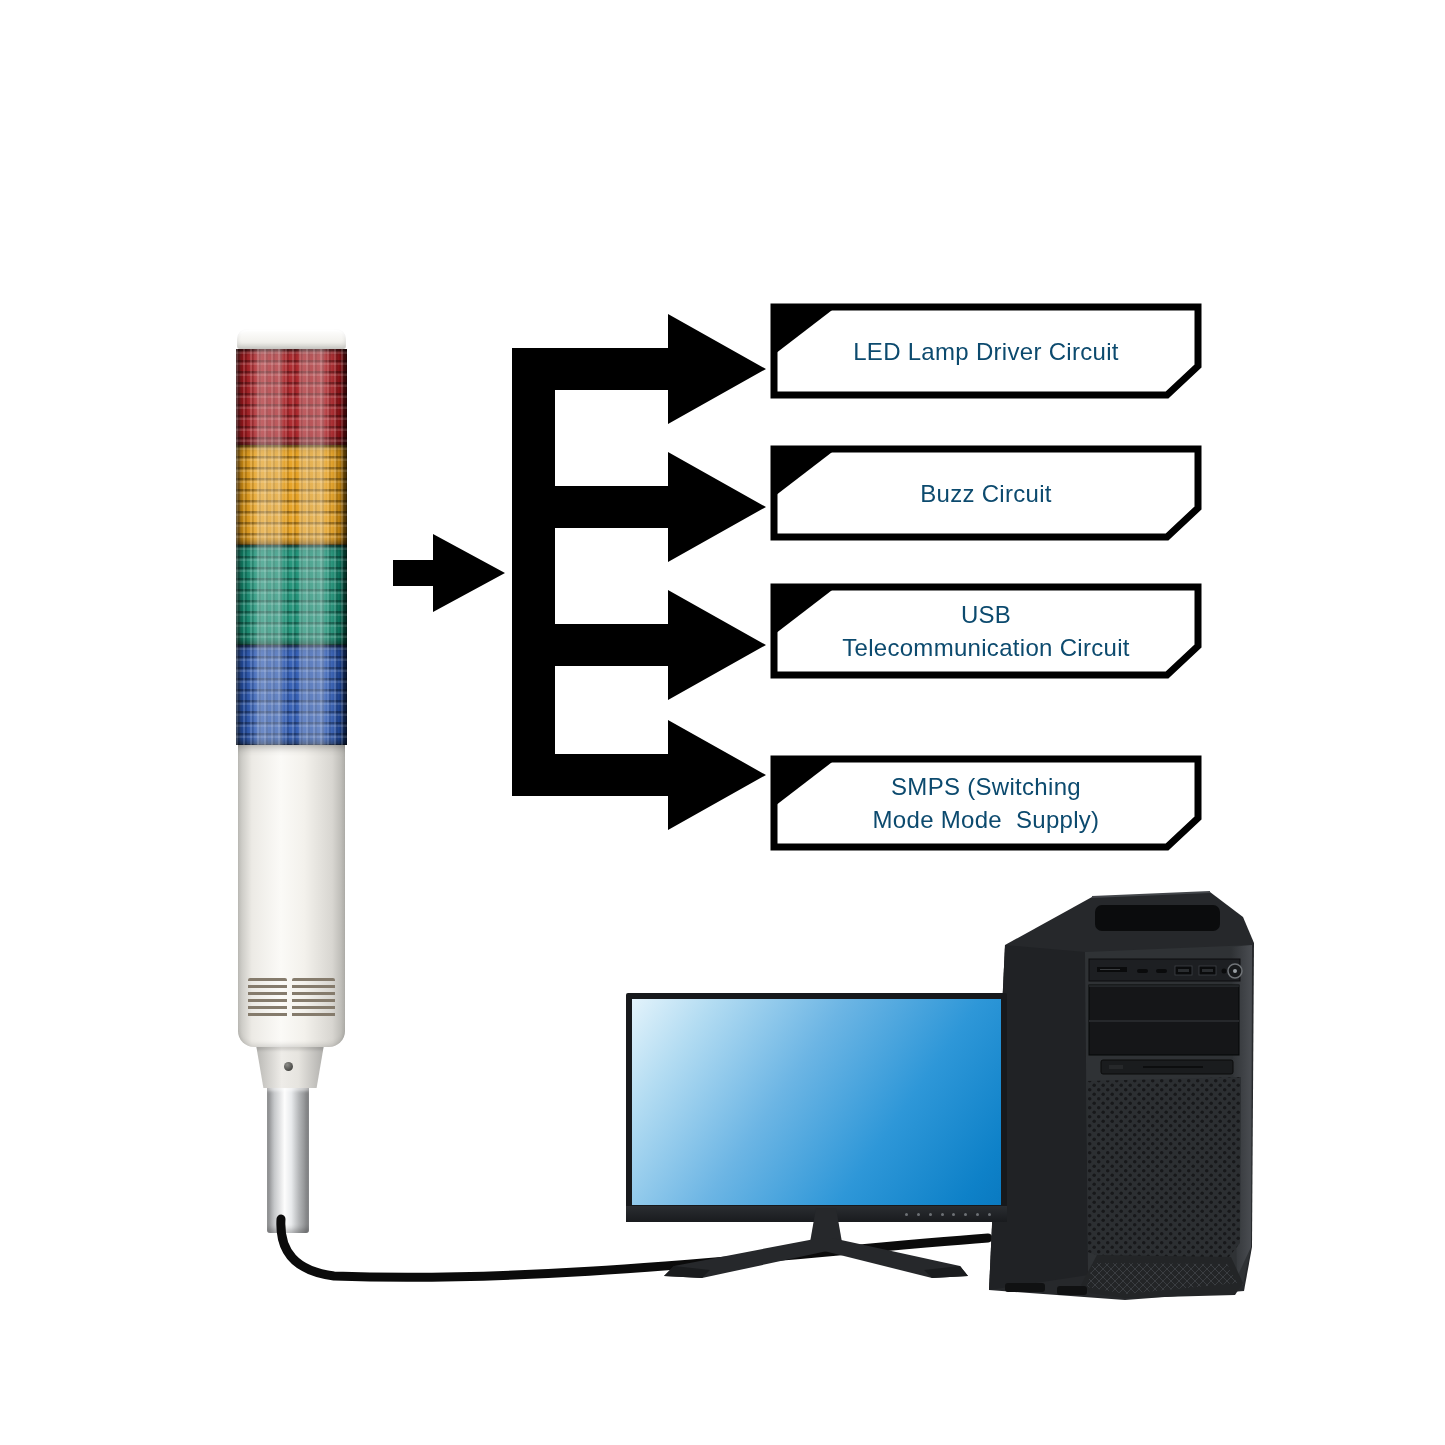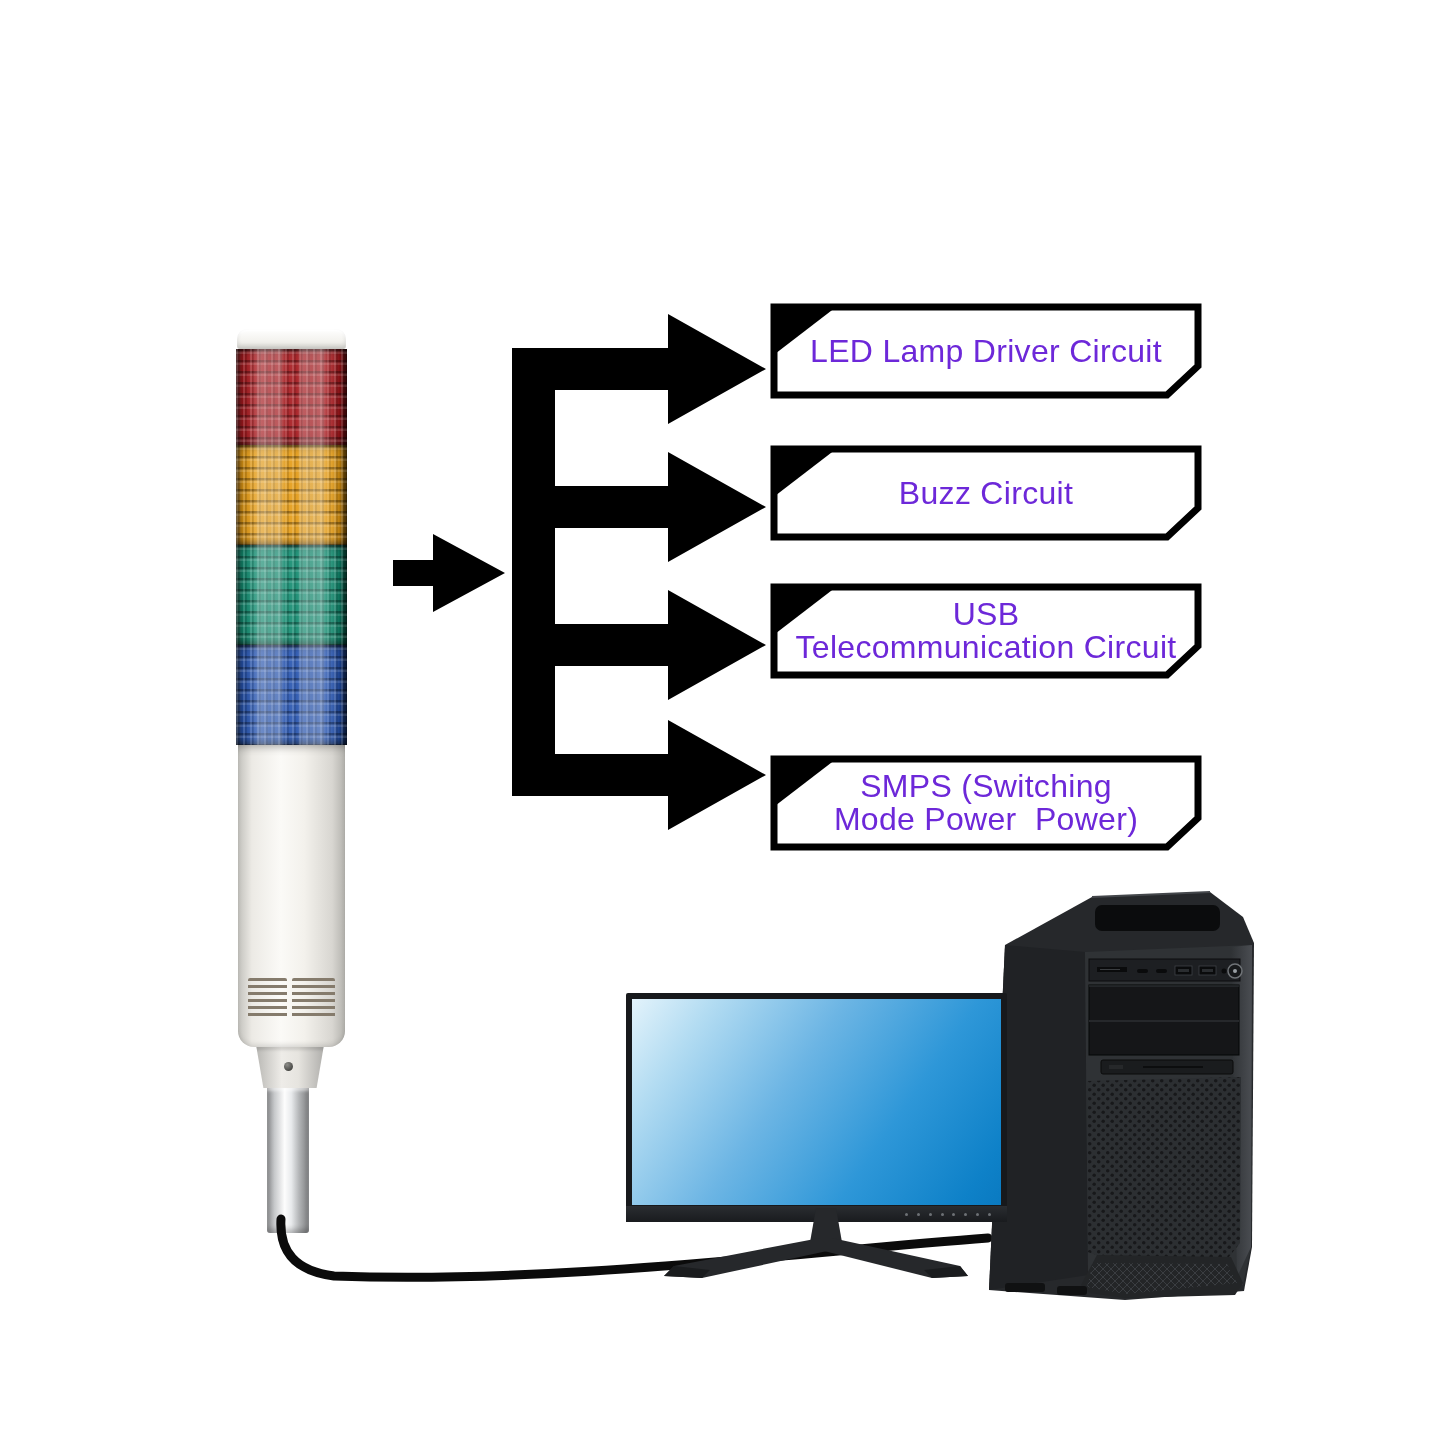--- a/index.html
+++ b/index.html
@@ -45,22 +45,22 @@
   .mon-screen{left:632px;top:999px;width:369px;height:206px;
     background:linear-gradient(125deg,#e3f3fb 0%,#b3dcf2 16%,#6cb5e4 42%,#2e97d8 68%,#0e81c8 92%,#0a7ac1 100%);}
   .mon-bar{left:626px;top:1206px;width:381px;height:16px;background:linear-gradient(180deg,#2a2d31,#191b1e);}
   .mon-dots{left:905px;top:1212px;width:86px;height:4px;display:flex;justify-content:space-between;align-items:center;}
   .mon-dots i{width:3px;height:3px;border-radius:50%;background:#6d7175;}
 
   
   .callout{left:770px;width:432px;height:96px;}
   .callout svg{position:absolute;inset:0;}
   .box-text{position:absolute;inset:6px 12px;display:flex;flex-direction:column;
-    justify-content:center;align-items:center;color:#6d28d9;
-    font-size:32px;line-height:33px;letter-spacing:.3px;}
+    justify-content:center;align-items:center;color:#0c4a6e;
+    font-size:24px;line-height:33px;letter-spacing:.3px;}
   .box-line{white-space:pre;}
   .overlay{position:absolute;left:0;top:0;pointer-events:none;}
 </style>
 </head>
 <body>
 
 <div class="canvas">
 
   <div>
     <div class="abs tl-cap"></div>
@@ -213,17 +213,17 @@
     </div>
   </div>
 
   <div class="abs callout" style="top:755px">
     <svg width="432" height="96" viewBox="0 0 432 96">
       <path d="M4,4 H428 V63 L397,92 H4 Z" fill="#ffffff" stroke="#000000" stroke-width="7"></path>
       <path d="M1,1 H70 L1,54 Z" fill="#000000"></path>
     </svg>
     <div class="box-text">
       <span class="box-line">SMPS (Switching</span>
-      <span class="box-line">Mode Power  Power)</span>
+      <span class="box-line">Mode Mode  Supply)</span>
     </div>
   </div>
 
 </div>
 
 </body></html>

